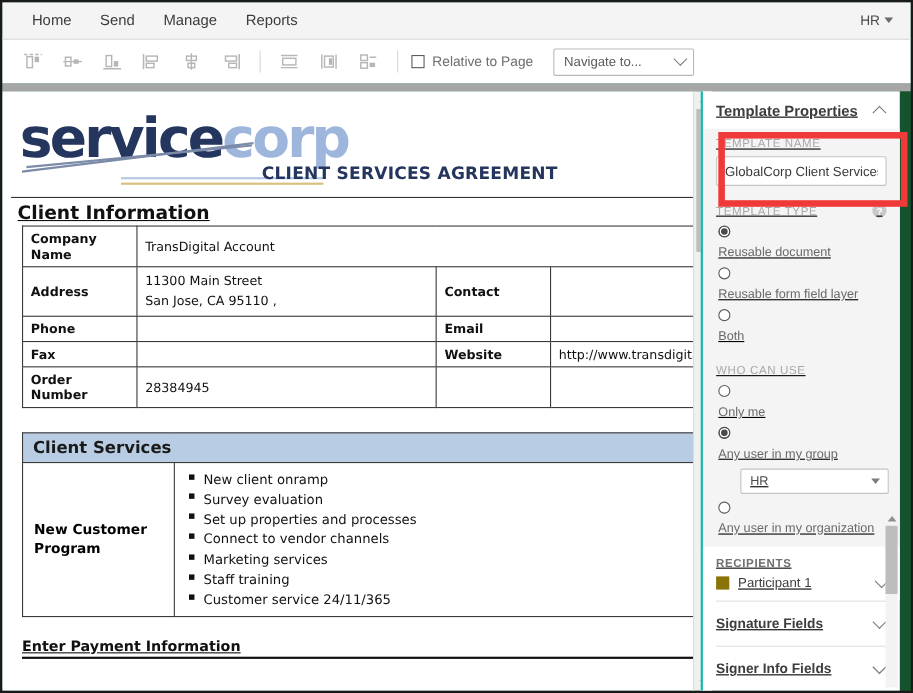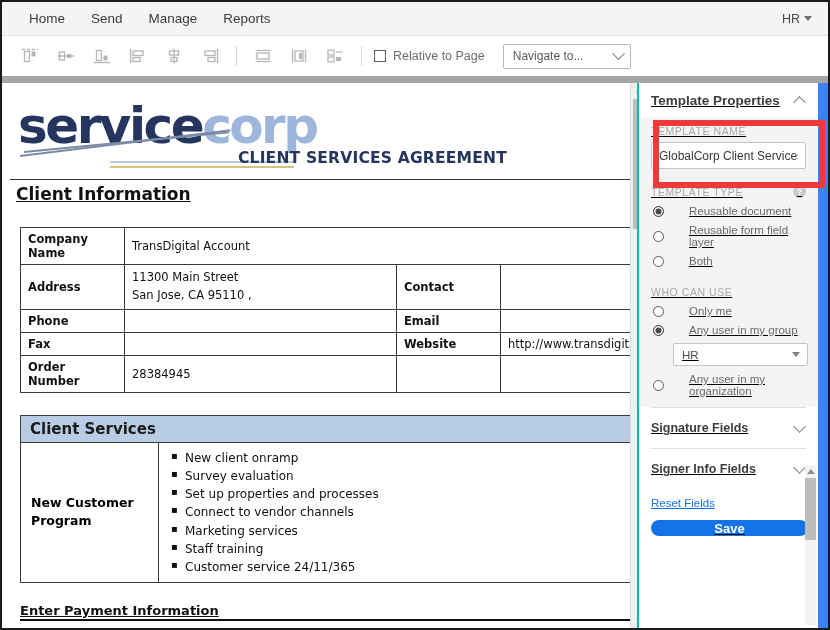--- a/index.html
+++ b/index.html
@@ -5,21 +5,21 @@
   * { box-sizing: border-box; }
   html, body {
     margin: 0; padding: 0;
     background: #ffffff;
     font-family: "Liberation Sans", sans-serif;
   }
   #app {
     position: relative;
     width: 830px; height: 630px;
     overflow: hidden;
-    background: #3b82f6;
+    background: #14532d;
     border: 2px solid #1a1a1a;
   }
 
   
   .menubar {
     position: absolute; left: 0; top: 0; width: 826px; height: 34px;
     background: #f4f4f4;
     border-bottom: 1px solid #e2e2e2;
     display: flex; align-items: center;
   }
@@ -110,21 +110,21 @@
     position: absolute; left: 100px; top: 67px; width: 184px; height: 2px; background: #d8c27e;
   }
   .doc-title {
     position: absolute; left: 228px; top: 50px;
     font-size: 15.5px; font-weight: 700; color: #24355e; letter-spacing: 0.2px;
     font-family: "DejaVu Sans", sans-serif;
   }
   .hr-dark { border: none; border-top: 1.6px solid #333; margin: 0 0 2px 0; width: 622px; }
   .sec-head {
     font-size: 17px; font-weight: 700; color: #111;
-    text-decoration: underline; margin: 4px 0 23px 6px;
+    text-decoration: underline; margin: 4px 0 1px 6px;
     font-family: "DejaVu Sans", sans-serif;
   }
 
   table.docgrid {
     border-collapse: collapse; margin-left: 10px; width: 780px;
     font-family: "DejaVu Sans", sans-serif;
   }
   table.docgrid td {
     border: 1px solid #3a3a3a; padding: 4px 7px;
     font-size: 11.5px; color: #111; vertical-align: middle; height: 22px;
@@ -212,21 +212,21 @@
     border: 1px solid #c4c4c4; border-radius: 2px;
     font-size: 12px; color: #3a3a3a; padding: 0 7px;
     font-family: "Liberation Sans", sans-serif;
     outline: none;
   }
   .redbox {
     position: absolute; left: 651px; top: 118px; width: 172px; height: 68px;
     border: 6px solid #f03a3a; pointer-events: none; z-index: 30;
   }
   .radio-row {
-    display: flex; align-items: center; gap: 25px; margin: 7px 0 0 2px;
+    display: flex; align-items: flex-start; gap: 8px; margin: 7px 0 0 2px; flex-direction: column;
   }
   .radio {
     width: 11px; height: 11px; border-radius: 50%;
     border: 1.6px solid #5a5a5a; background: #fff; flex: none;
   }
   .radio.on { background: #4a4a4a; border-color: #4a4a4a; box-shadow: inset 0 0 0 1.5px #fff; }
   .radio-lbl { font-size: 11.5px; color: #6a6a6a; }
   .grp-select {
     margin: 7px 0 0 22px; width: 135px; height: 23px;
     background: #fff; border: 1px solid #c4c4c4; border-radius: 2px;
@@ -504,20 +504,28 @@
       <div class="grp-select">
         <span>HR</span>
         <span class="caret-sm"></span>
       </div>
       <div class="radio-row">
         <span class="radio"></span>
         <span class="radio-lbl">Any user in my organization</span>
       </div>
     </div>
 
+    <div class="p-sec-white">
+      <div class="p-label" style="color:#6f6f6f;font-weight:700;font-size:10.5px">RECIPIENTS</div>
+      <div class="recip-row">
+        <span class="recip-sw" style="background: rgb(138, 115, 8);"></span>
+        <span class="recip-name">Participant 1</span>
+        <span class="chev-down"></span>
+      </div>
+    </div>
 
     <hr class="p-divider">
     <div class="collapse-row">
       <span class="collapse-title">Signature Fields</span>
       <span class="chev-down"></span>
     </div>
     <hr class="p-divider">
     <div class="collapse-row">
       <span class="collapse-title">Signer Info Fields</span>
       <span class="chev-down"></span>

